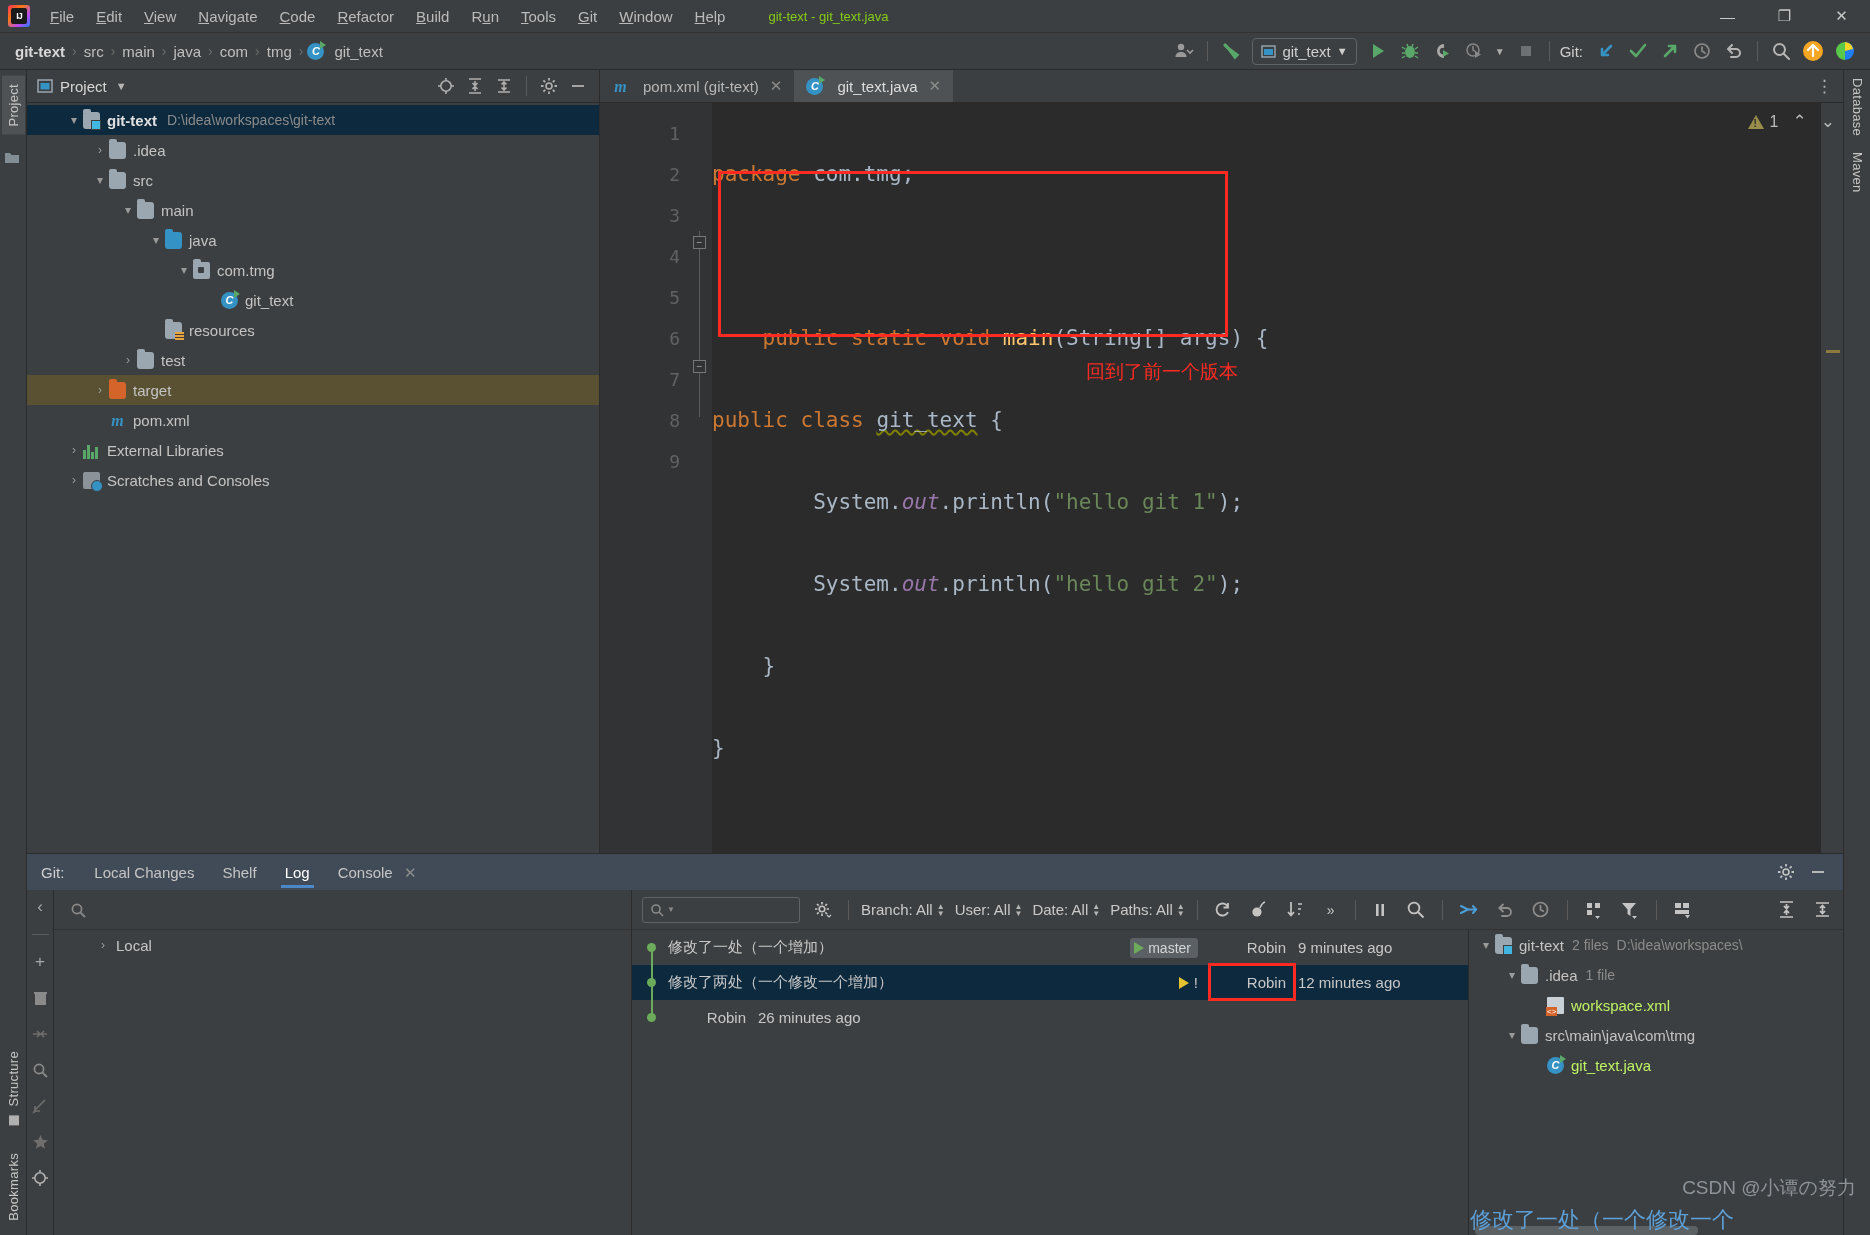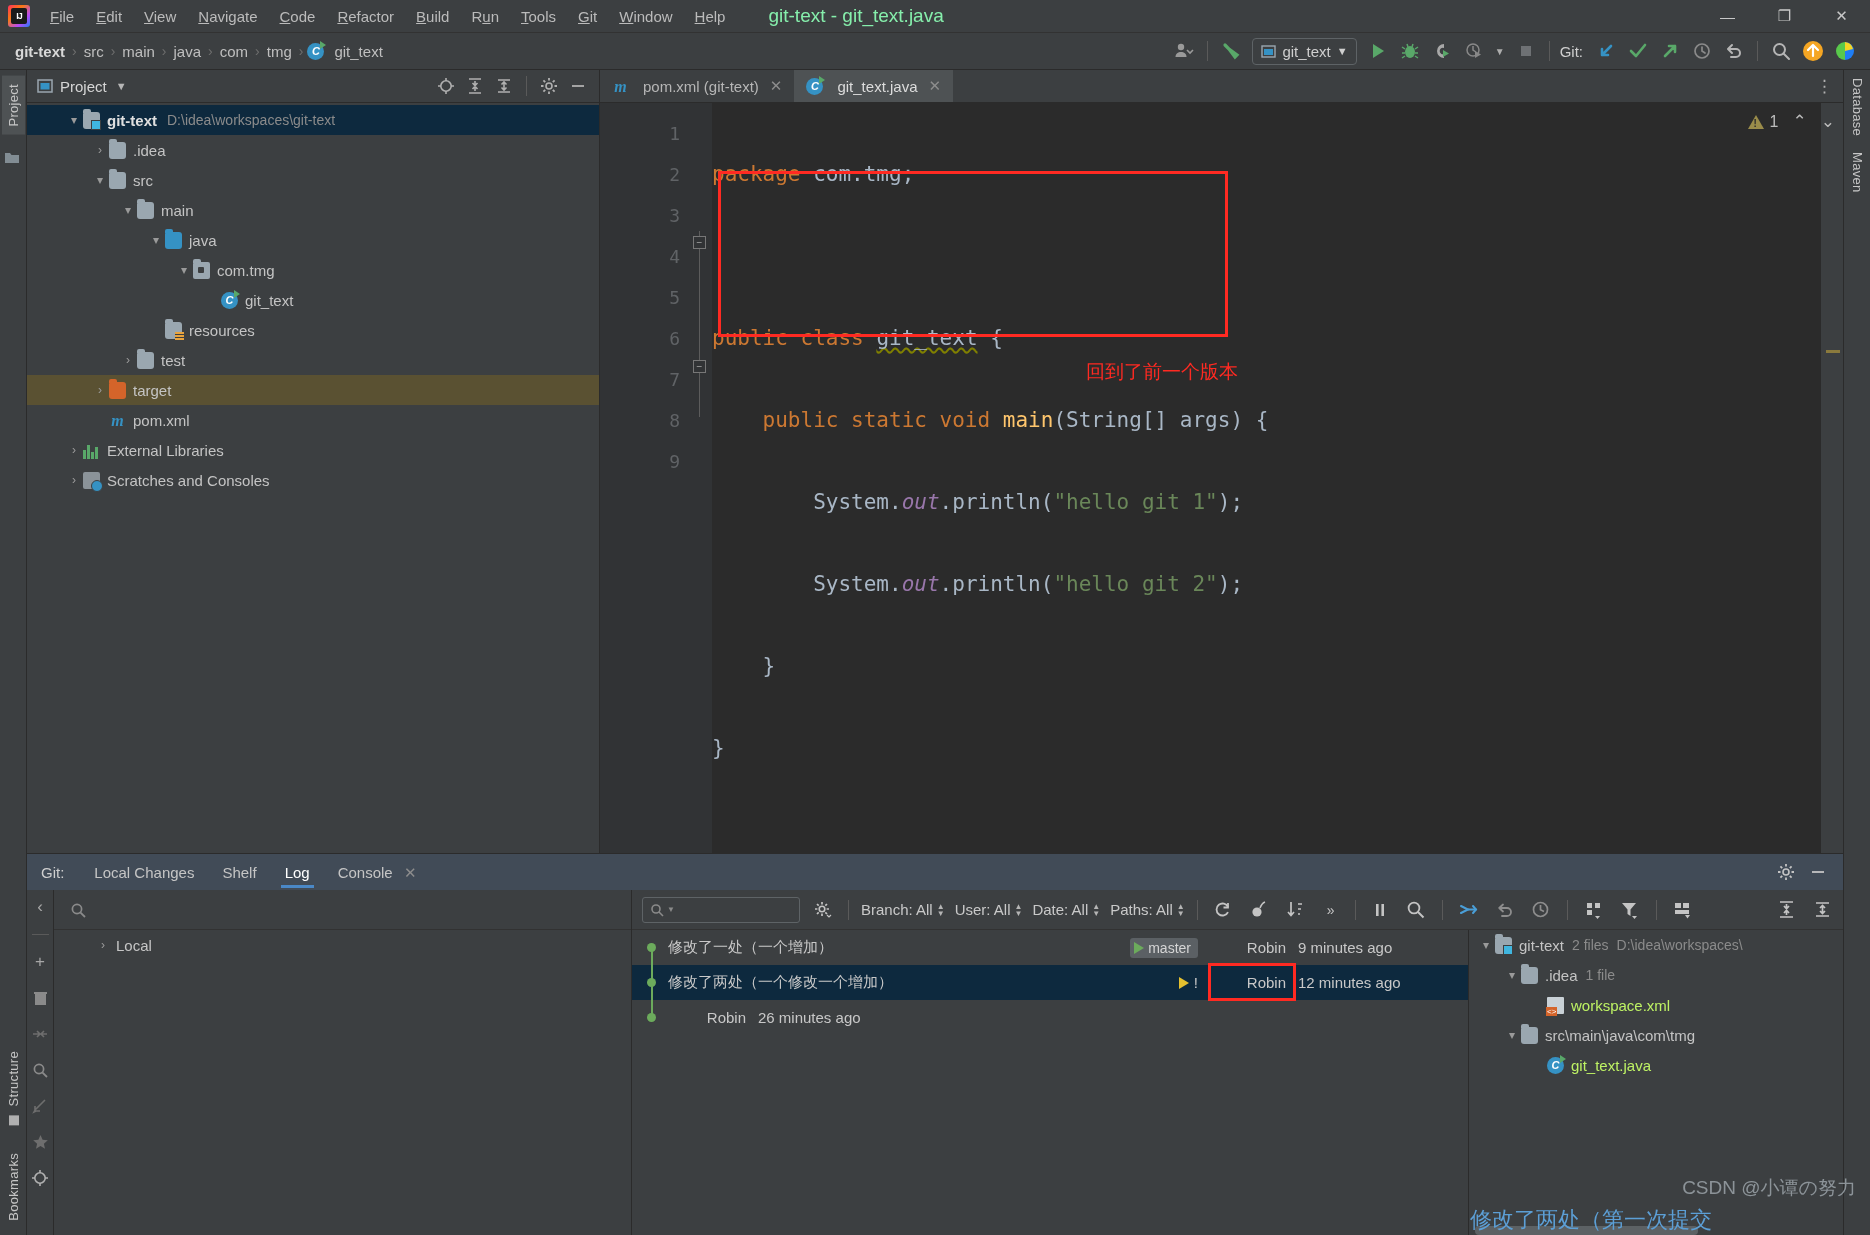--- a/index.html
+++ b/index.html
@@ -25,21 +25,21 @@
   .ij-logo::after {
     content: "IJ"; position: absolute; inset: 3px; background: #1b1b1b; border-radius: 2px;
     color: #fff; font-size: 9px; font-weight: bold; display: flex; align-items: center; justify-content: center;
     letter-spacing: -1px;
   }
   .menubar { display: flex; align-items: center; gap: 0px; }
   .menu-item {
     padding: 4px 11px; font-size: 15px; color: #bbbbbb; cursor: default; white-space: nowrap;
   }
   .menu-item u { text-decoration: underline; }
-  .win-title { margin-left: 32px; font-size: 19px; color: #86efac; white-space: nowrap; }
+  .win-title { margin-left: 32px; font-size: 13px; color: #84cc16; white-space: nowrap; }
   .win-controls { margin-left: auto; display: flex; }
   .win-btn { width: 57px; height: 33px; display: flex; align-items: center; justify-content: center; color: #c8c8c8; font-size: 15px; }
 
   
   .navbar {
     height: 37px; flex: 0 0 37px; background: #3c3f41; display: flex; align-items: center;
     padding: 0 6px 0 12px; border-bottom: 1px solid #2b2b2b; gap: 0;
   }
   .crumb { font-size: 15px; color: #bfbfbf; padding: 2px 3px; white-space: nowrap; }
   .crumb.bold { font-weight: bold; color: #d8d8d8; }
@@ -543,22 +543,22 @@
 
             <div class="fold-col">
               <div class="fold-line" style="top:128px;height:186px"></div>
               <div class="fold-ico" style="top:133px">−</div>
               <div class="fold-ico" style="top:257px">−</div>
             </div>
 
             <div class="code">
 <div><span class="kw">package </span><span class="pl">com.tmg;</span></div>
 <div>&nbsp;</div>
+<div><span class="kw">    public static void </span><span class="mth">main</span><span class="pl">(String[] args) {</span></div>
 <div><span class="kw">public class </span><span class="pl warnu">git_text</span><span class="pl"> {</span></div>
-<div><span class="kw">    public static void </span><span class="mth">main</span><span class="pl">(String[] args) {</span></div>
 <div><span class="pl">        System.</span><span class="fld">out</span><span class="pl">.println(</span><span class="str">"hello git 1"</span><span class="pl">);</span></div>
 <div><span class="pl">        System.</span><span class="fld">out</span><span class="pl">.println(</span><span class="str">"hello git 2"</span><span class="pl">);</span></div>
 <div><span class="pl">    }</span></div>
 <div><span class="pl">}</span></div>
 <div>&nbsp;</div>
               
               <div class="redbox" style="left:6px; top:68px; width:510px; height:166px;"></div>
               <div class="red-note" style="left:374px; top:248px;">回到了前一个版本</div>
             </div>
 
@@ -858,14 +858,14 @@
       </div>
     </div>
 
     <div class="right-rail">
       <div class="rrail-tab">Database</div>
       <div class="rrail-tab">Maven</div>
     </div>
   </div>
 
   <div class="watermark">CSDN @小谭の努力</div>
-  <div class="bottom-cut">修改了两处（第一次提交</div>
+  <div class="bottom-cut">修改了一处（一个修改一个</div>
 </div>
 
 </body></html>

